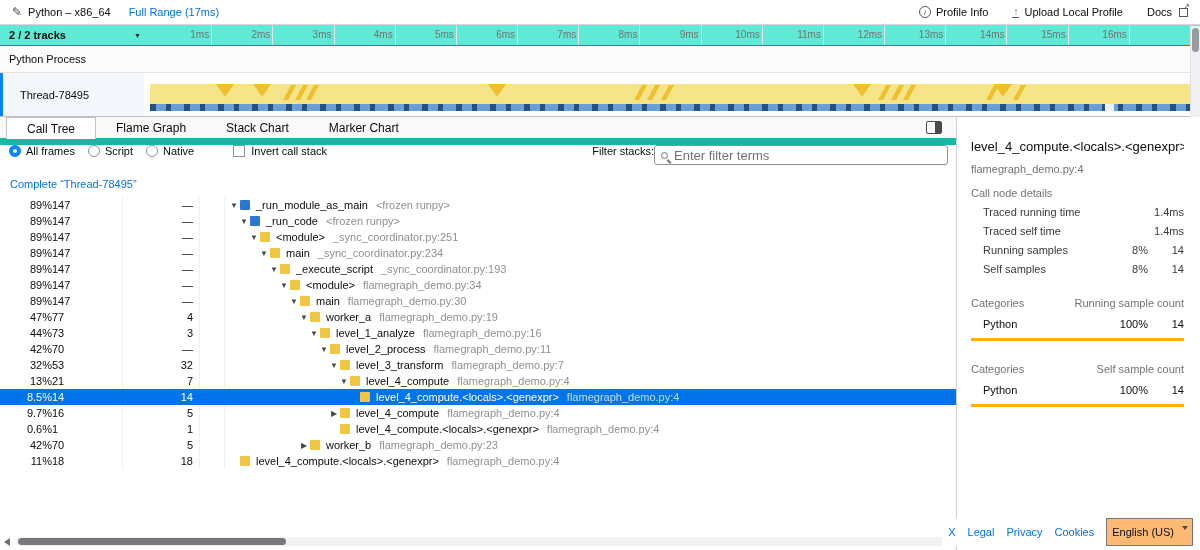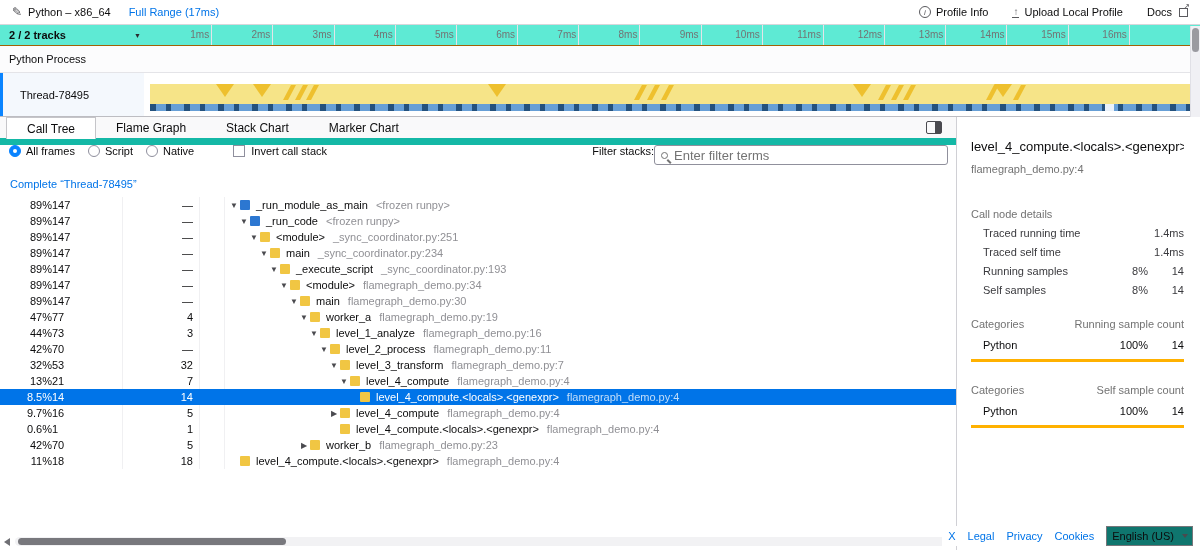--- a/index.html
+++ b/index.html
@@ -95,37 +95,37 @@
 
   
   .h-scroll{position:absolute;left:0;bottom:2px;width:956px;height:12px}
   .h-arrow{position:absolute;left:4px;top:2px;width:0;height:0;border-top:4px solid transparent;border-bottom:4px solid transparent;border-right:6px solid #6f6f74;cursor:pointer}
   .h-track{position:absolute;left:15px;right:4px;top:1px;height:9px;background:#f2f2f4;border-radius:5px;cursor:pointer}
   .h-thumb{position:absolute;left:3px;top:1px;width:268px;height:7px;background:#78787d;border-radius:4px;cursor:grab}
 
   
   .sb-title{font-size:13px;white-space:nowrap;overflow:hidden;margin-top:10px}
   .sb-sub{color:#737373;margin-top:9px}
-  .sb-section{color:#737373;margin-top:33px}
+  .sb-section{color:#737373;margin-top:12px}
   .sb-row{display:flex;margin-top:7px;padding-left:12px;color:#3a3a3e}
   .sb-row .lab{flex:1}
   .sb-row .pct{width:42px;text-align:right}
   .sb-row .val{width:36px;text-align:right}
   .sb-cat-head{display:flex;margin-top:22px;color:#737373}
   .sb-cat-head .right{margin-left:auto}
   .sb-cat-row{display:flex;margin-top:9px;padding-left:12px}
   .sb-cat-row .lab{flex:1}
   .sb-cat-row .pct{width:42px;text-align:right}
   .sb-cat-row .val{width:36px;text-align:right}
   .sb-bar{height:3px;background:var(--catbar,#ffb100);margin-top:8px}
 
   
   .footer{position:absolute;right:7px;bottom:4px;display:flex;align-items:center;gap:12px;background:#fff;padding-left:6px}
   .f-close,.f-link{color:var(--accent,#0074e8);cursor:pointer;text-decoration:none}
-  .lang-select{border:1px solid #76767a;height:20px;display:flex;align-items:center;padding:0 18px 0 5px;position:relative;background:#0f766e;cursor:pointer}
+  .lang-select{border:1px solid #76767a;height:28px;display:flex;align-items:center;padding:0 18px 0 5px;position:relative;background:#fdba74;cursor:pointer}
   .lang-select::after{content:"";position:absolute;right:4px;top:7px;border-left:3.5px solid transparent;border-right:3.5px solid transparent;border-top:4px solid #4a4a4f}
 </style>
 </head>
 <body>
 
 <div id="app">
 
   <header class="topbar">
     <span class="pencil">✎</span>
     <span class="app-title">Python – x86_64</span>

